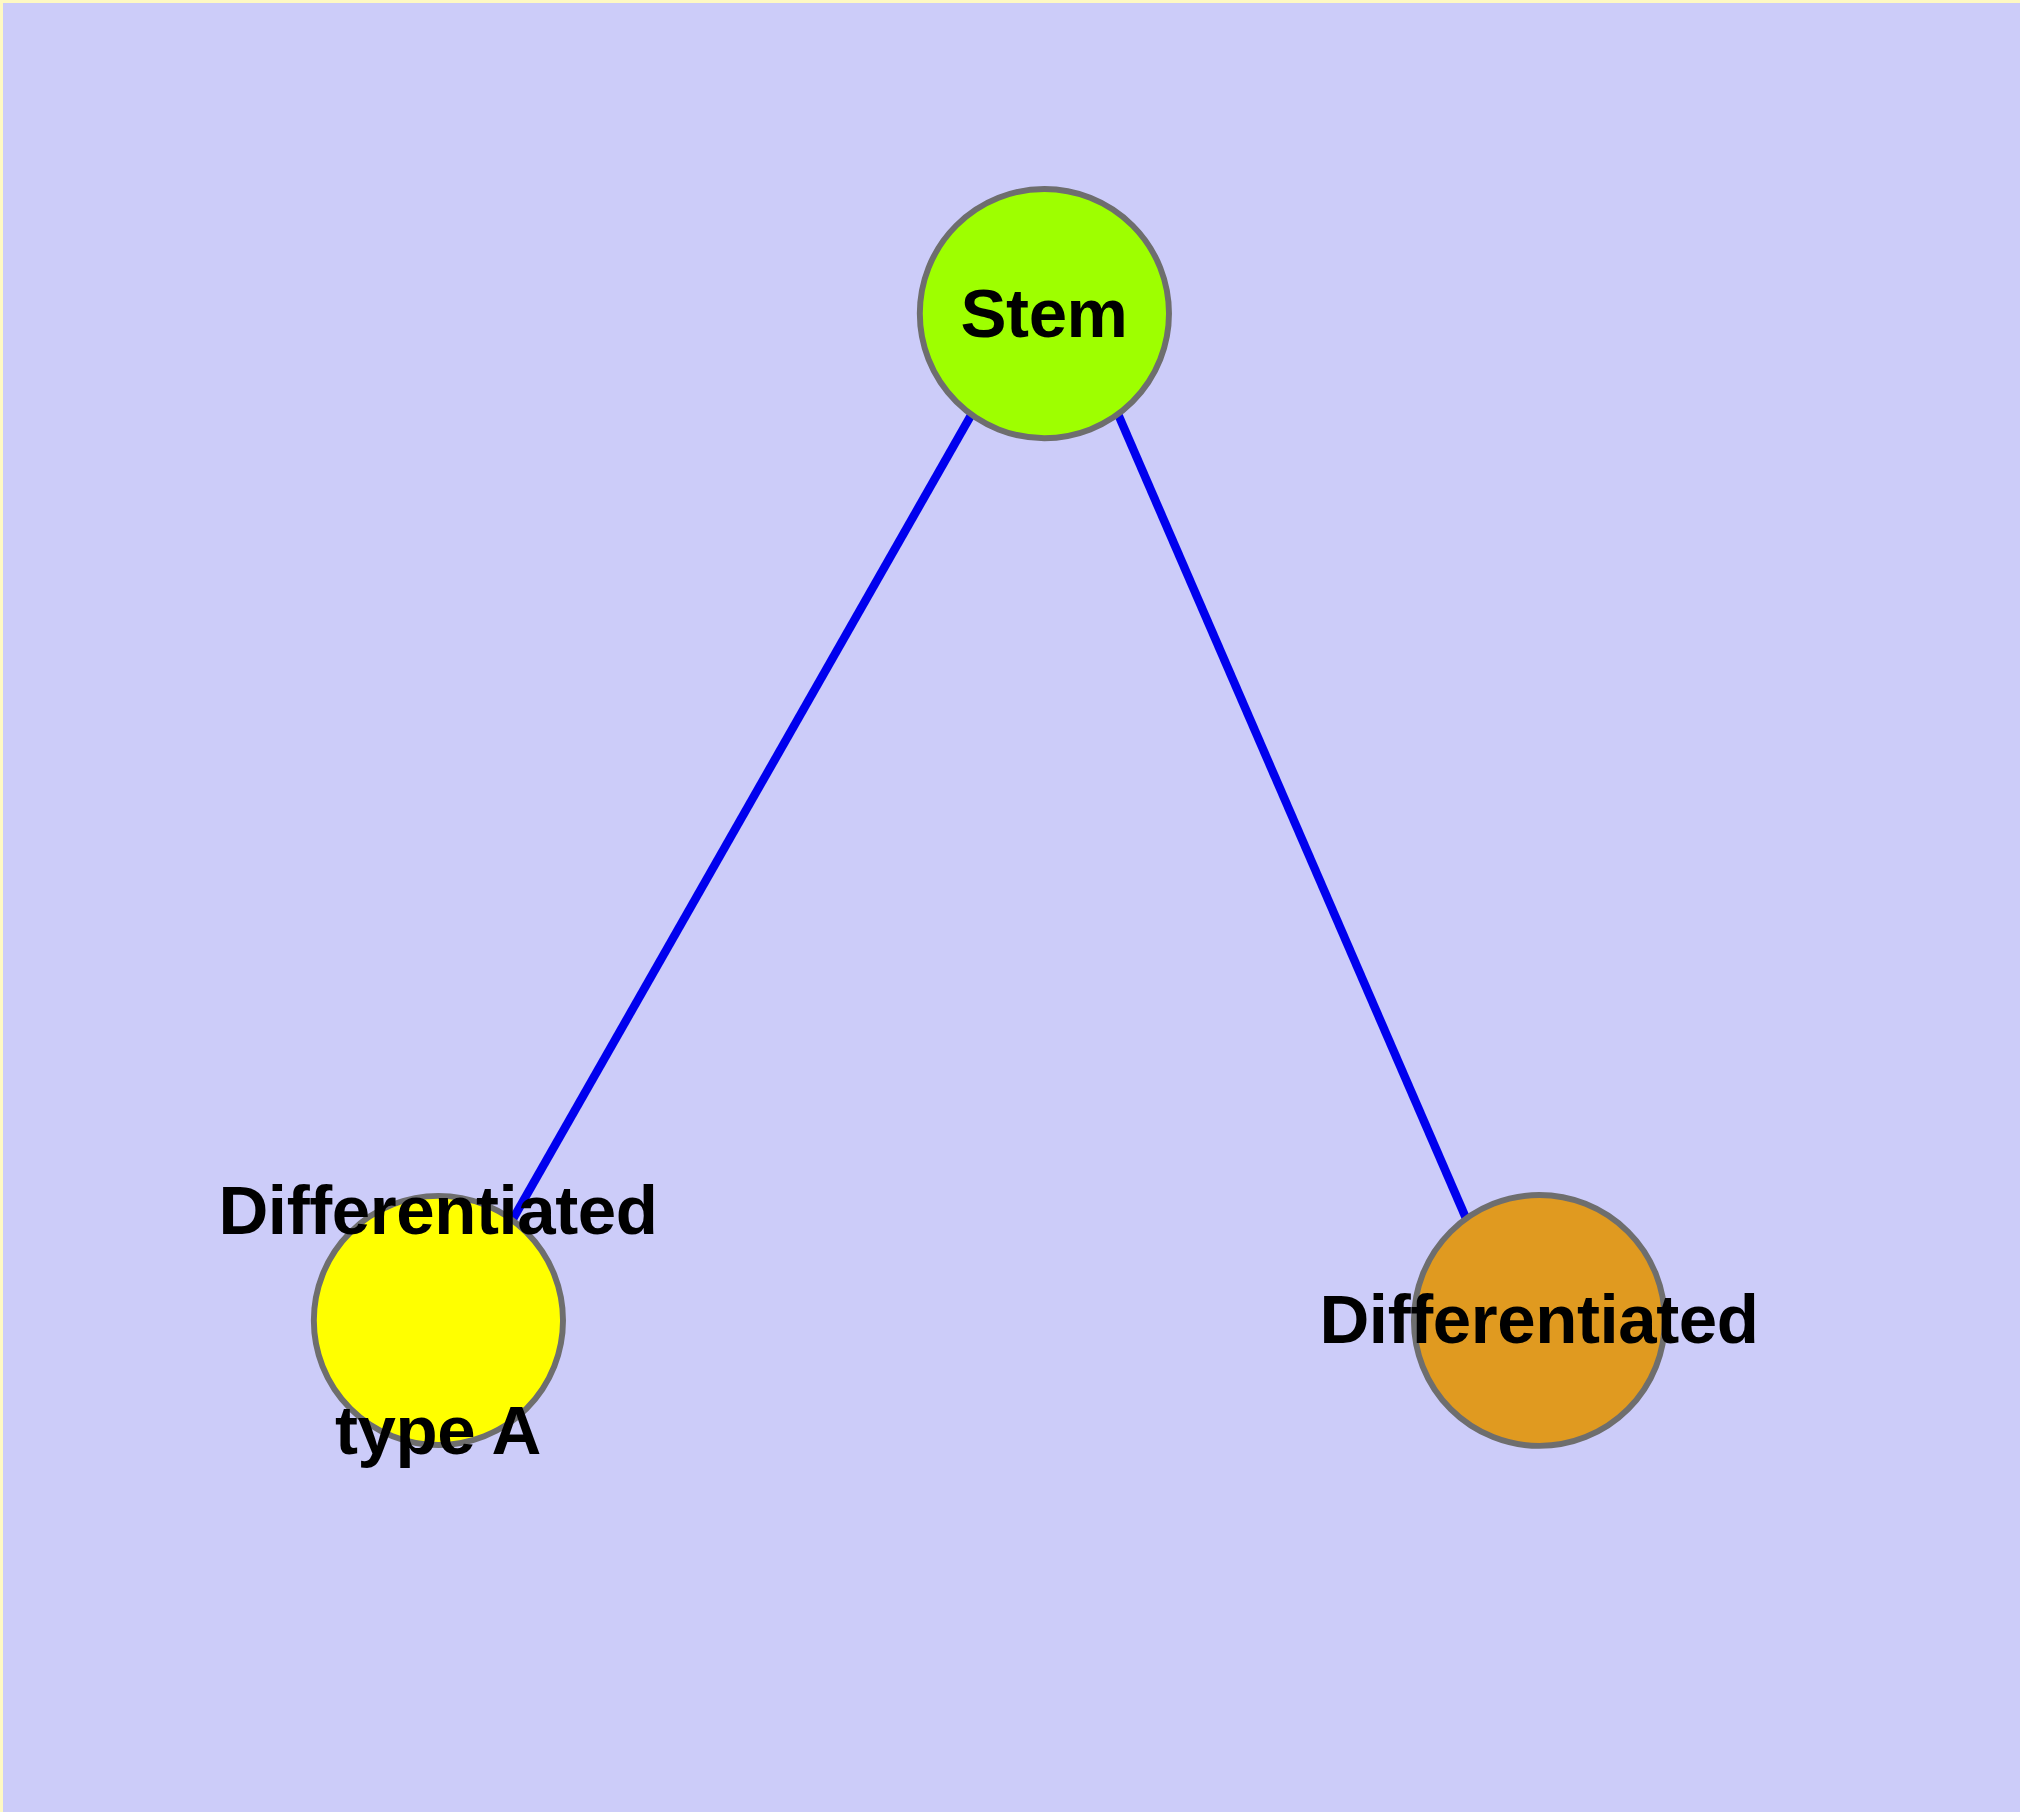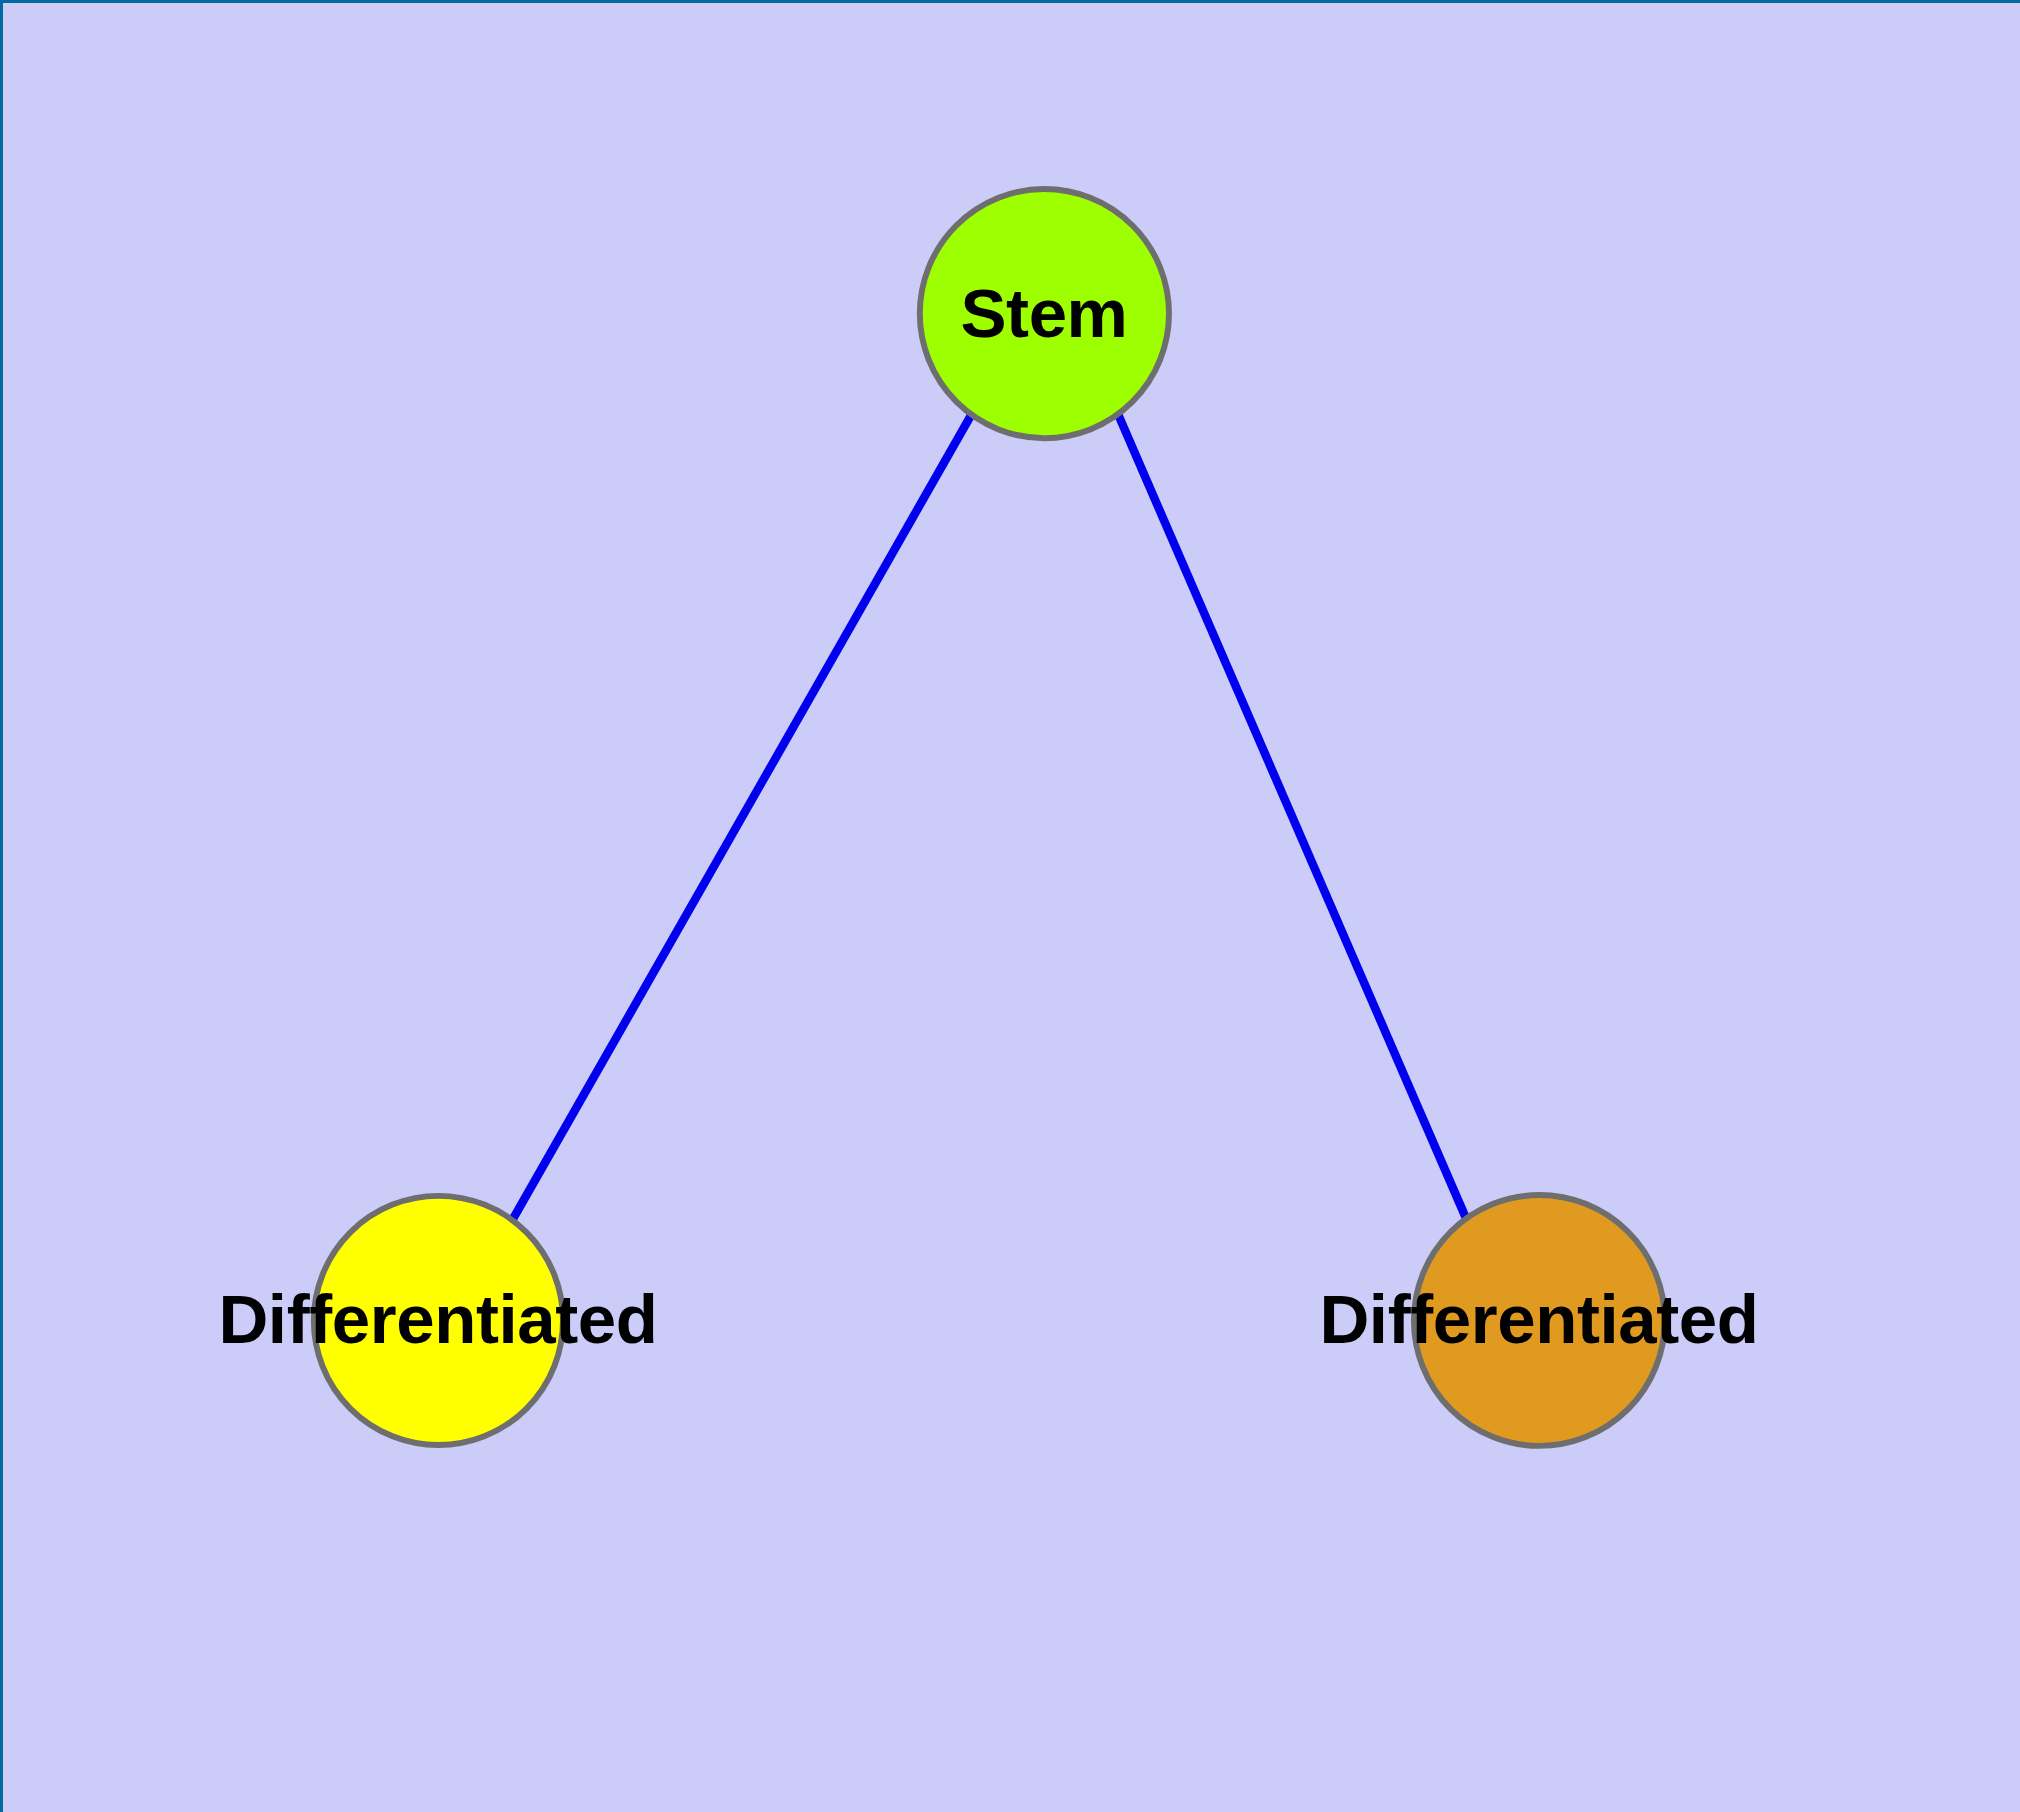--- a/index.html
+++ b/index.html
@@ -5,21 +5,21 @@
   html, body {
     margin: 0;
     padding: 0;
     background: #ffffff;
   }
   #canvas {
     position: relative;
     width: 2021px;
     height: 1812px;
     overflow: hidden;
-    background: #0369a1;
+    background: #fef9c3;
     font-family: "Liberation Sans", sans-serif;
   }
   #plot-background {
     position: absolute;
     left: 3.4px;
     top: 3.4px;
     width: 2017px;
     height: 1809px;
     background: #ccccf9;
   }
@@ -71,20 +71,21 @@
       <circle class="node-circle" cx="1816" cy="1558" r="148" fill="#e09a20" stroke="#6e6e6e"></circle>
     </g>
   </svg>
 
   <div class="node-label" style="left: 1044px; top: 314px; color: rgb(0, 0, 0);">
     <div>Stem</div>
   </div>
 
   <div class="node-label" style="left: 438px; top: 1320px; color: rgb(0, 0, 0);">
     <div>Differentiated</div>
+    <div>type A</div>
   </div>
 
   <div class="node-label" style="left: 1539px; top: 1320px; color: rgb(0, 0, 0);">
     <div>Differentiated</div>
   </div>
 
 </div>
 
 
 </body></html>

